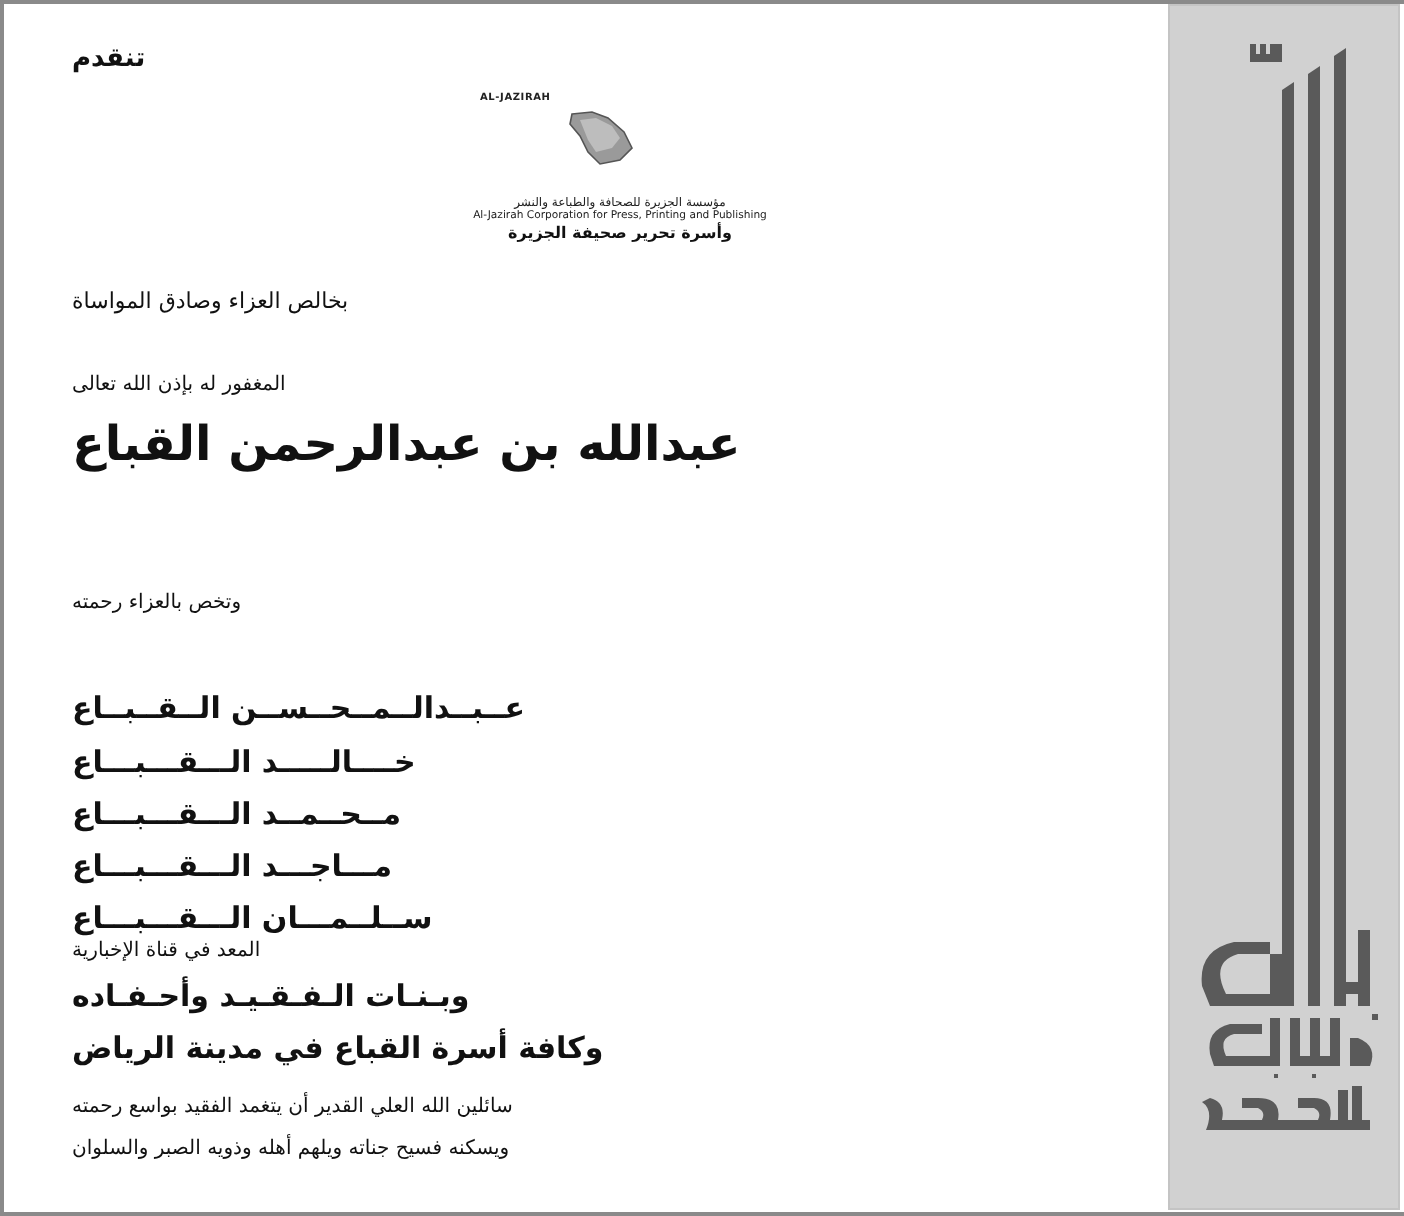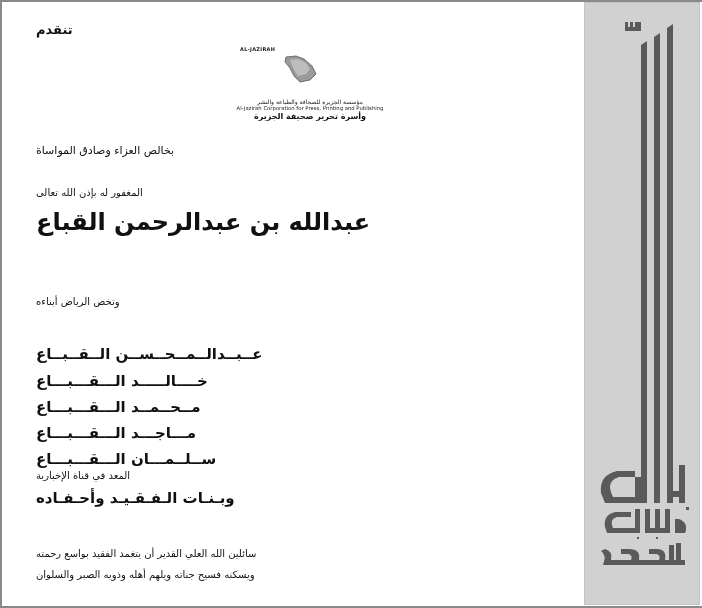--- a/index.html
+++ b/index.html
@@ -44,30 +44,31 @@
       <path d="M8 6 L16 5 L24 9 L28 15 L24 20 L16 22 L12 16 Z" fill="#bdbdbd"></path>
     </svg>
     <div class="logo-sub1">مؤسسة الجزيرة للصحافة والطباعة والنشر</div>
     <div class="logo-sub2">Al-Jazirah Corporation for Press, Printing and Publishing</div>
     <div class="logo-sub3">وأسرة تحرير صحيفة الجزيرة</div>
   </div>
 
   <div class="line condolence">بخالص العزاء وصادق المواساة</div>
   <div class="line forgiven">المغفور له بإذن الله تعالى</div>
   <div class="line deceased">عبدالله بن عبدالرحمن القباع</div>
-  <div class="line especially">وتخص الرياض أبناءه</div>
+  <div class="line especially">وتخص بالعزاء رحمته</div>
 
   <div class="line son" style="top:345px">عــبــدالــمــحــســن الــقــبــاع</div>
   <div class="line son" style="top:372px">خــــالـــــد الـــقـــبـــاع</div>
   <div class="line son" style="top:398px">مــحــمــد الـــقـــبـــاع</div>
   <div class="line son" style="top:424px">مـــاجـــد الـــقـــبـــاع</div>
   <div class="line son" style="top:450px">ســلــمـــان الـــقـــبـــاع</div>
   <div class="line note" style="top:470px">المعد في قناة الإخبارية</div>
   <div class="line son" style="top:489px">وبـنـات الـفـقـيـد وأحـفـاده</div>
 
+  <div class="line family">وكافة أسرة القباع في مدينة الرياض</div>
   <div class="line prayer" style="top:548px">سائلين الله العلي القدير أن يتغمد الفقيد بواسع رحمته</div>
   <div class="line prayer" style="top:569px">ويسكنه فسيح جناته ويلهم أهله وذويه الصبر والسلوان</div>
 </div>
 
 <div class="panel">
   <svg width="116" height="603" viewBox="0 0 116 603">
     <g fill="#5a5a5a">
 
       <rect x="40" y="19" width="16" height="9"></rect>
       <rect x="43" y="19" width="2" height="5" fill="#d1d1d1"></rect>

